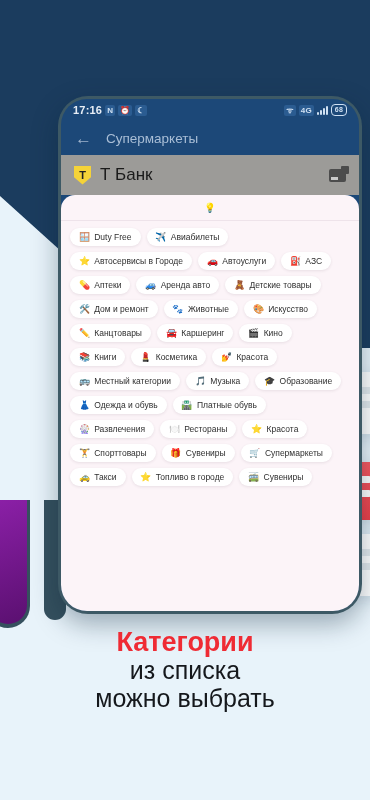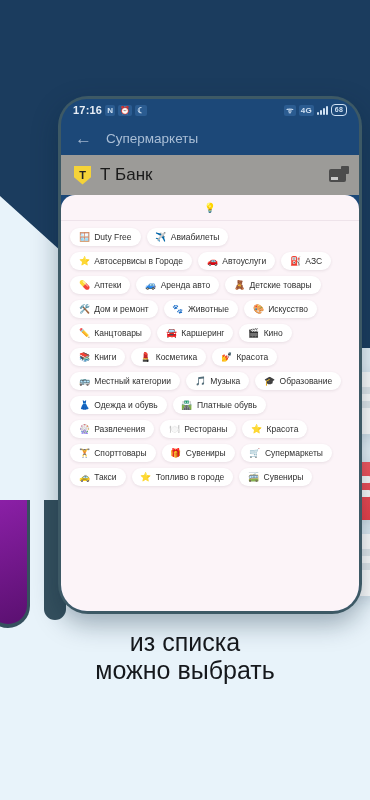--- a/index.html
+++ b/index.html
@@ -281,15 +281,16 @@
             <span class="em">🚎</span>
             <span>Сувениры</span>
           </div>
         </div>
     </div>
 
   </div>
 </div>
 
 <div class="caption">
+  <div class="cap1">Категории</div>
   <div class="cap2">из списка</div>
   <div class="cap2">можно выбрать</div>
 </div>
 
 </body></html>

